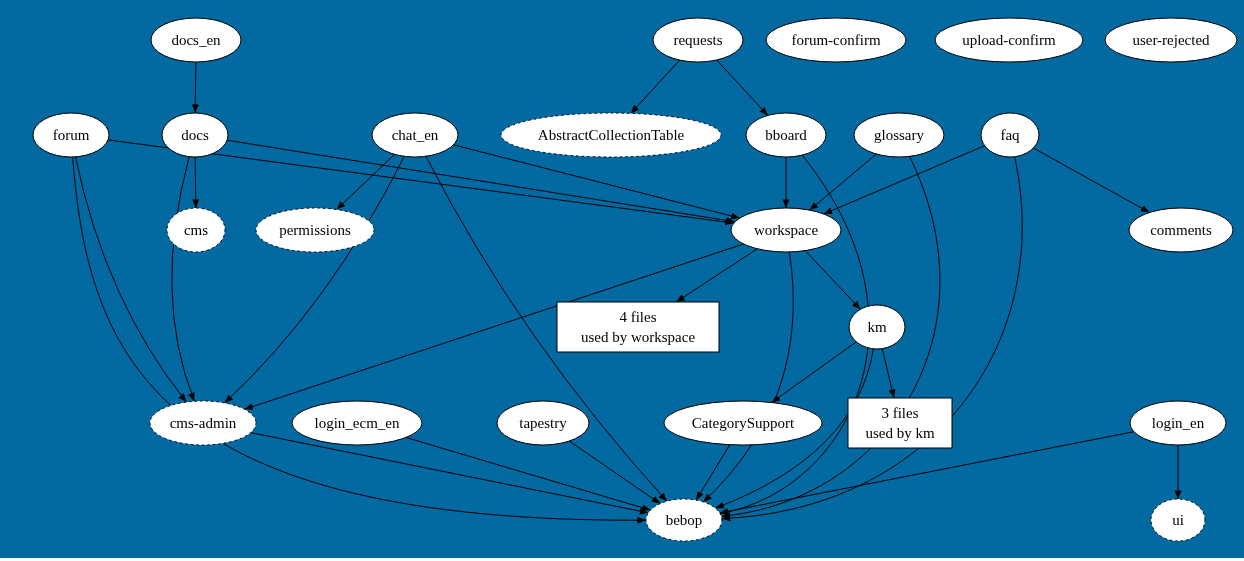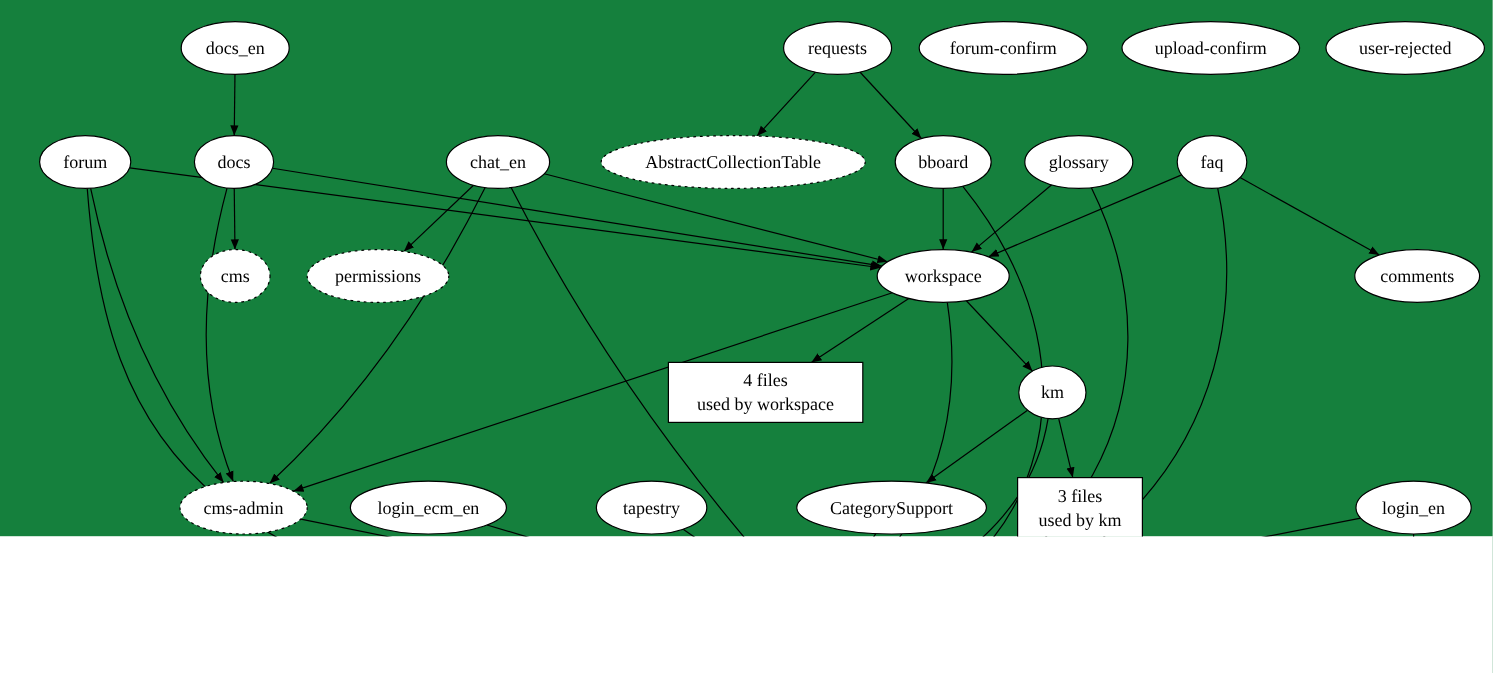--- a/index.html
+++ b/index.html
@@ -2,23 +2,23 @@
 <html><head>
 <meta charset="utf-8">
 <style>
   html, body {
     margin: 0;
     padding: 0;
     background: #ffffff;
   }
   #stage {
     width: 1244px;
-    height: 447px;
+    height: 558px;
     position: relative;
-    background: #15803d;
+    background: #0369a1;
     font-family: "Liberation Serif", "DejaVu Serif", serif;
   }
   svg { display: block; }
   .edge-path {
     fill: none;
     stroke-width: 1;
   }
   .node-label {
     font-family: "Liberation Serif", "DejaVu Serif", serif;
     font-size: 15px;

